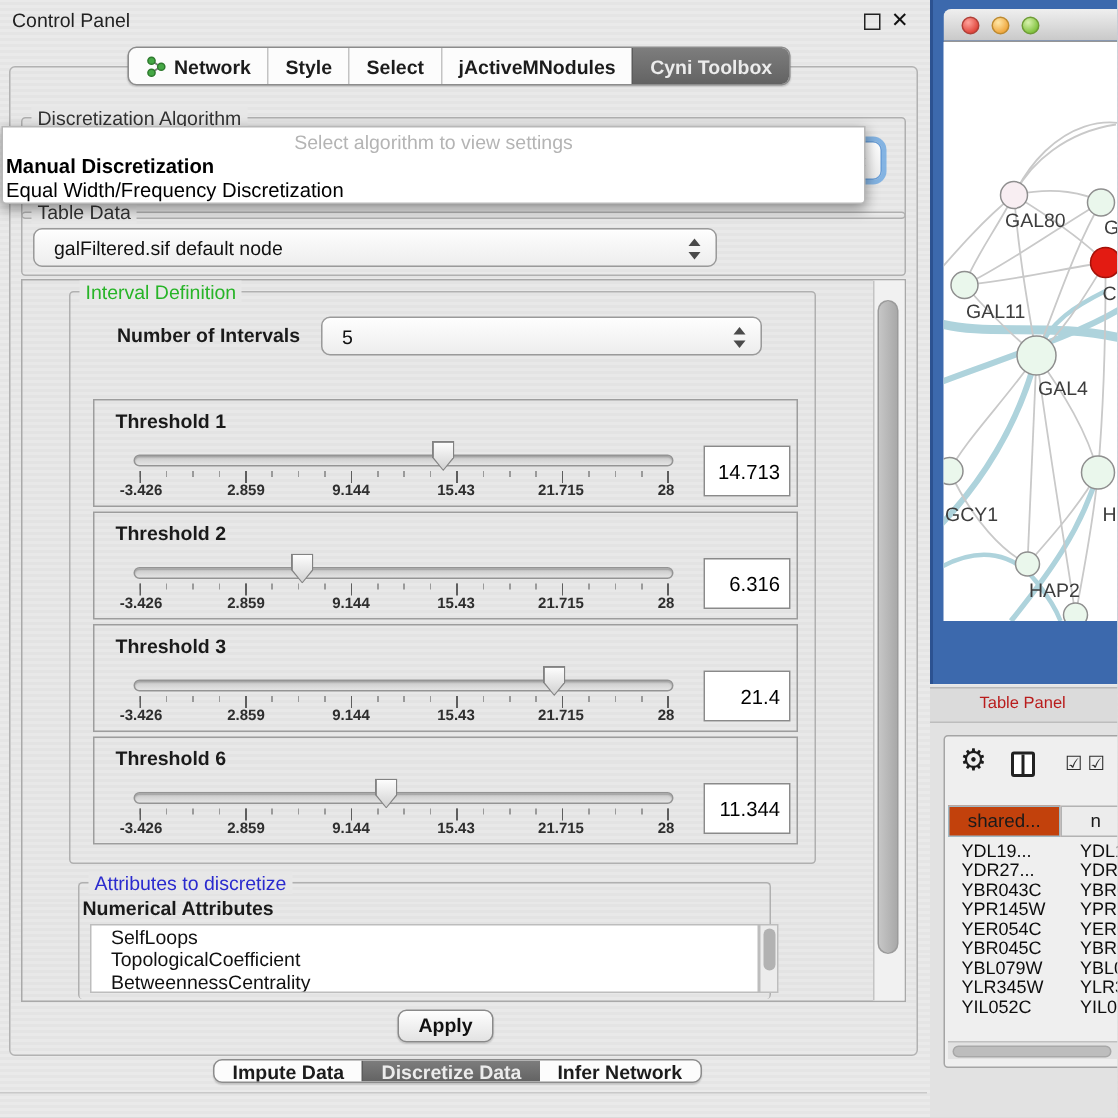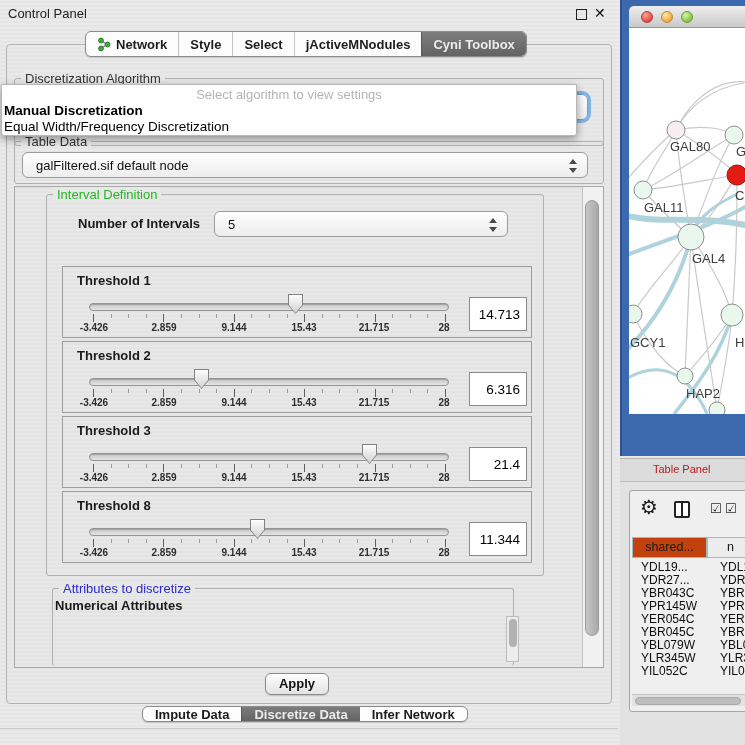--- a/index.html
+++ b/index.html
@@ -182,21 +182,21 @@
 
   <div class="abs popup">
     <div class="prompt">Select algorithm to view settings</div>
     <div class="opt b">Manual Discretization</div>
     <div class="opt n">Equal Width/Frequency Discretization</div>
   </div>
 
   <div class="abs group" style="left:14px;top:141px;width:590px;height:43px;">
     <span class="legend">Table Data</span>
   </div>
-  <div class="combo" style="left:22px;top:152px;width:566px;">
+  <div class="combo" style="left:22px;top:152px;width:456px;">
     <span class="cval">galFiltered.sif default node</span>
     <span class="stepper">
         <span class="up"></span>
         <span class="dn"></span>
       </span>
   </div>
 
   <div class="abs scrollpane"></div>
   <div class="abs vsb-track"></div>
   <div class="abs vsb-thumb"></div>
@@ -265,21 +265,21 @@
       <span class="tick-lb" style="left:311px">21.715</span>
       <span class="tick-lb" style="left:381px">28</span>
       <div class="thumb" style="left:299px">
           <div class="thumb-in"></div>
         </div>
     </div>
     <input class="val" value="21.4" style="">
   </div>
 
   <div class="abs thr" style="top:491px;">
-    <div class="thr-title">Threshold 8</div>
+    <div class="thr-title">Threshold 6</div>
     <div class="slider">
       <div class="track"></div>
       <div class="ticks-minor"></div>
       <div class="ticks-major"></div>
       <span class="tick-lb" style="left:31px">-3.426</span>
       <span class="tick-lb" style="left:101px">2.859</span>
       <span class="tick-lb" style="left:171px">9.144</span>
       <span class="tick-lb" style="left:241px">15.43</span>
       <span class="tick-lb" style="left:311px">21.715</span>
       <span class="tick-lb" style="left:381px">28</span>
@@ -287,20 +287,25 @@
           <div class="thumb-in"></div>
         </div>
     </div>
     <input class="val" value="11.344" style="">
   </div>
 
   <div class="abs group" style="left:52px;top:588px;width:462px;height:78px;border-bottom:none;">
     <span class="legend blue">Attributes to discretize</span>
   </div>
   <span class="abs" style="left:55px;top:598px;font-weight:bold;">Numerical Attributes</span>
+  <div class="abs attr-list">
+    <div class="attr-item">SelfLoops</div>
+    <div class="attr-item">TopologicalCoefficient</div>
+    <div class="attr-item">BetweennessCentrality</div>
+  </div>
   <div class="abs attr-sb">
     <div class="attr-sb-thumb"></div>
   </div>
 
   <div class="abs apply-btn">Apply</div>
 
   <div class="abs seg-bar bottom-tabs">
     <div class="seg">
         <span>Impute Data</span>
       </div>

